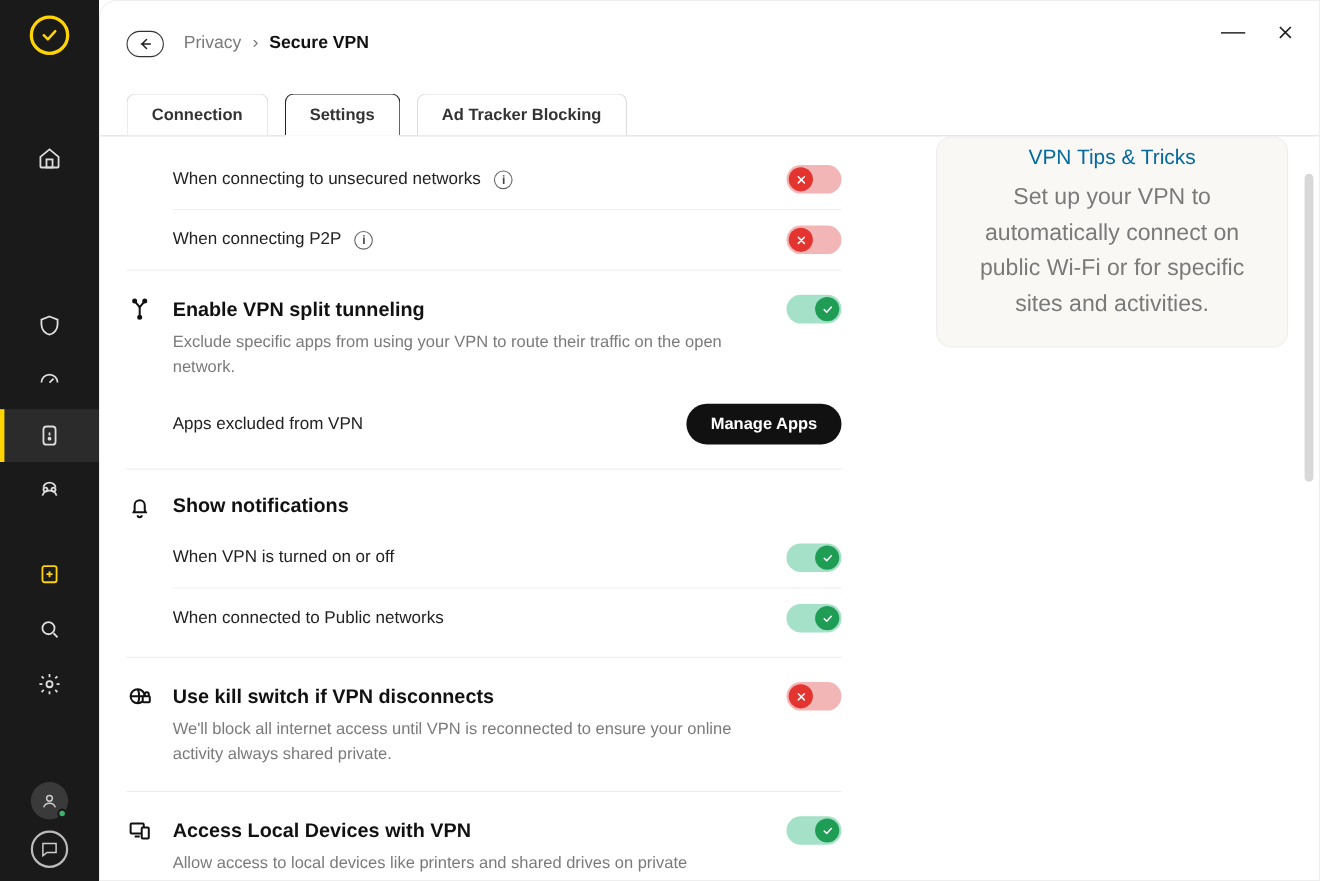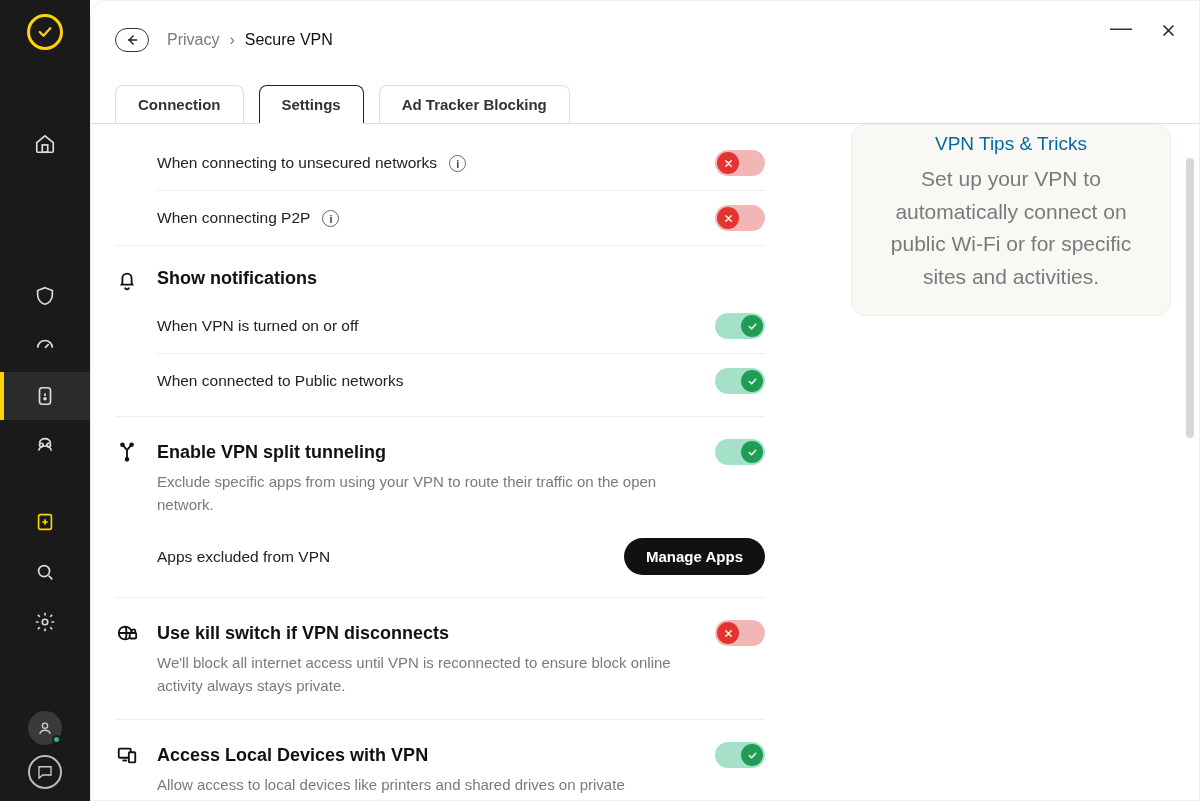--- a/index.html
+++ b/index.html
@@ -79,21 +79,21 @@
   width: 34px; height: 24px;
   border: 1.5px solid #333;
   border-radius: 14px;
   display: flex; align-items: center; justify-content: center;
   margin-right: 18px;
   cursor: pointer;
 }
 .breadcrumb { display: flex; align-items: center; gap: 10px; font-size: 16px; }
 .breadcrumb .bc-parent { color: #7a7a7a; text-align: center; }
 .breadcrumb .bc-sep { color: #7a7a7a; }
-.breadcrumb .bc-current { color: #111; font-weight: 400; }
+.breadcrumb .bc-current { color: #111; font-weight: 700; }
 .window-controls {
   position: absolute; top: 18px; right: 22px;
   display: flex; gap: 28px; align-items: center;
 }
 .window-controls span { cursor: pointer; color: #333; }
 
 
 .tabs {
   display: flex; gap: 16px;
   padding-left: 24px;
@@ -374,20 +374,51 @@
                 <div class="knob">
                     <svg viewBox="0 0 24 24" stroke="#fff" stroke-width="3" stroke-linecap="round">
                       <path d="M6 6l12 12M18 6L6 18"></path>
                     </svg>
                   </div>
               </div>
             </div>
           </div>
 
           <div style="border-top:1px solid #eee;"></div>
+
+          <div class="section">
+            <div class="section-head">
+              <div class="section-icon">
+                <svg width="22" height="22" viewBox="0 0 24 24" fill="none" stroke="#111" stroke-width="2">
+                    <path d="M7 4l5 6 5-6"></path>
+                    <path d="M12 10v10"></path>
+                    <circle cx="7" cy="4" r="1.5" fill="#111"></circle>
+                    <circle cx="17" cy="4" r="1.5" fill="#111"></circle>
+                    <circle cx="12" cy="20" r="1.5" fill="#111"></circle>
+                  </svg>
+              </div>
+              <div class="section-body">
+                <div class="section-title-row">
+                  <div class="section-title">Enable VPN split tunneling</div>
+                  <div class="toggle on">
+                    <div class="knob">
+                        <svg viewBox="0 0 24 24" fill="none" stroke="#fff" stroke-width="3" stroke-linecap="round" stroke-linejoin="round">
+                          <polyline points="5 12 10 17 19 7"></polyline>
+                        </svg>
+                      </div>
+                  </div>
+                </div>
+                <div class="section-desc">Exclude specific apps from using your VPN to route their traffic on the open network.</div>
+                <div class="row" style="border-bottom:none; padding-top:22px; padding-bottom:22px;">
+                  <div class="row-label">Apps excluded from VPN</div>
+                  <button class="btn-dark">Manage Apps</button>
+                </div>
+              </div>
+            </div>
+          </div>
 
           <div class="section">
             <div class="section-head">
               <div class="section-icon">
                 <svg width="22" height="22" viewBox="0 0 24 24" fill="none" stroke="#111" stroke-width="2">
                     <path d="M18 16H6l1-2V9a5 5 0 0 1 10 0v5z"></path>
                     <path d="M10 19a2 2 0 0 0 4 0"></path>
                   </svg>
               </div>
               <div class="section-body">
@@ -417,69 +448,38 @@
                   </div>
                 </div>
               </div>
             </div>
           </div>
 
           <div class="section">
             <div class="section-head">
               <div class="section-icon">
                 <svg width="22" height="22" viewBox="0 0 24 24" fill="none" stroke="#111" stroke-width="2">
-                    <path d="M7 4l5 6 5-6"></path>
-                    <path d="M12 10v10"></path>
-                    <circle cx="7" cy="4" r="1.5" fill="#111"></circle>
-                    <circle cx="17" cy="4" r="1.5" fill="#111"></circle>
-                    <circle cx="12" cy="20" r="1.5" fill="#111"></circle>
-                  </svg>
-              </div>
-              <div class="section-body">
-                <div class="section-title-row">
-                  <div class="section-title">Enable VPN split tunneling</div>
-                  <div class="toggle on">
-                    <div class="knob">
-                        <svg viewBox="0 0 24 24" fill="none" stroke="#fff" stroke-width="3" stroke-linecap="round" stroke-linejoin="round">
-                          <polyline points="5 12 10 17 19 7"></polyline>
-                        </svg>
-                      </div>
-                  </div>
-                </div>
-                <div class="section-desc">Exclude specific apps from using your VPN to route their traffic on the open network.</div>
-                <div class="row" style="border-bottom:none; padding-top:22px; padding-bottom:22px;">
-                  <div class="row-label">Apps excluded from VPN</div>
-                  <button class="btn-dark">Manage Apps</button>
-                </div>
-              </div>
-            </div>
-          </div>
-
-          <div class="section">
-            <div class="section-head">
-              <div class="section-icon">
-                <svg width="22" height="22" viewBox="0 0 24 24" fill="none" stroke="#111" stroke-width="2">
                     <circle cx="10" cy="12" r="7"></circle>
                     <path d="M3 12h14M10 5c2 3 2 11 0 14"></path>
                     <rect x="15" y="12" width="7" height="6" rx="1" fill="#fff"></rect>
                     <path d="M17 12v-2a2 2 0 0 1 4 0v2"></path>
                   </svg>
               </div>
               <div class="section-body">
                 <div class="section-title-row">
                   <div class="section-title">Use kill switch if VPN disconnects</div>
                   <div class="toggle off">
                     <div class="knob">
                         <svg viewBox="0 0 24 24" stroke="#fff" stroke-width="3" stroke-linecap="round">
                           <path d="M6 6l12 12M18 6L6 18"></path>
                         </svg>
                       </div>
                   </div>
                 </div>
-                <div class="section-desc" style="padding-bottom:22px;">We'll block all internet access until VPN is reconnected to ensure block online activity always stays private.</div>
+                <div class="section-desc" style="padding-bottom:22px;">We'll block all internet access until VPN is reconnected to ensure your online activity always shared private.</div>
               </div>
             </div>
           </div>
 
           <div class="section noborder">
             <div class="section-head">
               <div class="section-icon">
                 <svg width="22" height="22" viewBox="0 0 24 24" fill="none" stroke="#111" stroke-width="2">
                     <rect x="3" y="5" width="13" height="10" rx="1"></rect>
                     <path d="M7 18h5"></path>

